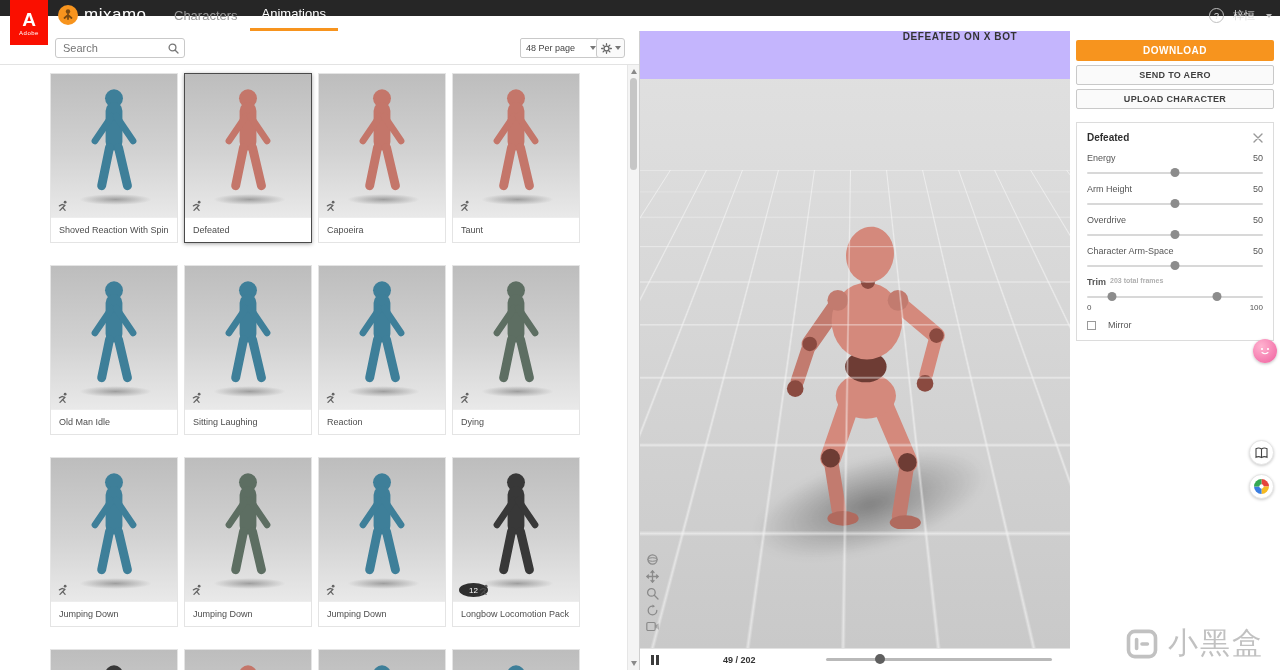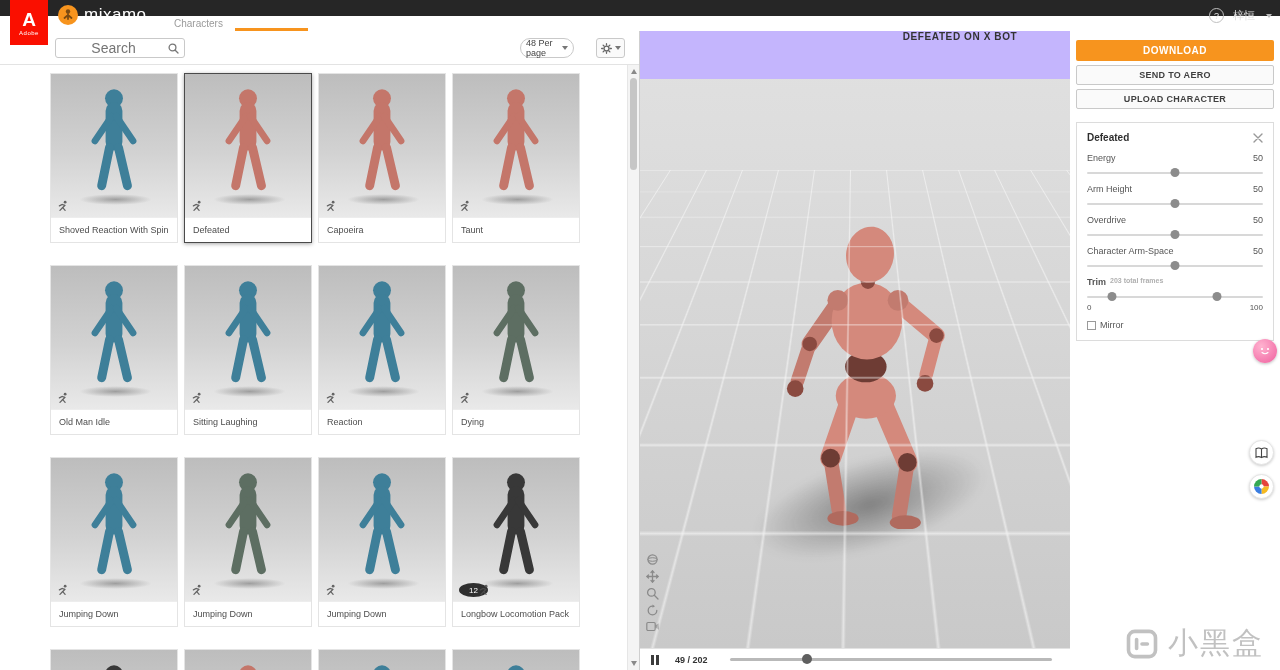--- a/index.html
+++ b/index.html
@@ -8,40 +8,40 @@
 
   
   .topbar { position:absolute; left:0; top:0; width:1280px; height:16px; background:#262626; z-index:50; }
   .adobe-logo { position:absolute; left:10px; top:0; width:38px; height:45px; background:#fa0f00;
     z-index:60; display:flex; flex-direction:column; align-items:center; justify-content:center; color:#fff; }
   .adobe-logo .a { font-size:19px; font-weight:bold; line-height:20px; }
   .adobe-logo .t { font-size:6px; letter-spacing:.5px; }
   .brand { position:absolute; left:58px; top:5px; display:flex; align-items:center; gap:6px; }
   .brand-text { color:#fff; font-size:17px; letter-spacing:.5px; }
   .tabs { position:absolute; left:162px; top:0; height:31px; display:flex; }
-  .tab { height:31px; line-height:31px; padding:8px 12px; font-size:10px; color:#9a9a9a; cursor:pointer; }
+  .tab { height:31px; line-height:31px; padding:0 12px; font-size:13px; color:#9a9a9a; cursor:pointer; }
   .tab.active { color:#fff; border-bottom:3px solid #f7941e; line-height:28px; }
   .help-btn { position:absolute; right:56px; top:8px; width:15px; height:15px; border:1px solid #bfbfbf;
     border-radius:50%; color:#e6e6e6; font-size:9px; display:flex; align-items:center; justify-content:center; }
   .user-menu { position:absolute; right:8px; top:0; height:31px; display:flex; align-items:center; gap:11px;
     color:#ddd; font-size:11px; }
   .caret { width:0; height:0; border-left:3.5px solid transparent; border-right:3.5px solid transparent;
     border-top:4px solid #bbb; }
 
   
   .left-panel { position:absolute; left:0; top:31px; width:640px; bottom:0; background:#fff;
     border-right:1px solid #cfcfcf; overflow:hidden; }
   .search-row { position:relative; height:34px; background:#fff; border-bottom:1px solid #e3e3e3; }
   .search-box { position:absolute; left:55px; top:7px; width:130px; height:20px; border:1px solid #c9c9c9;
     border-radius:3px; display:flex; align-items:center; }
-  .search-box input { flex:1; border:0; outline:none; font-size:14px; padding:0 4px 0 7px; color:#444;
-    font-family:"Liberation Sans",sans-serif; min-width:0; background:transparent;text-align:center; }
+  .search-box input { flex:1; border:0; outline:none; font-size:11px; padding:0 4px 0 7px; color:#444;
+    font-family:"Liberation Sans",sans-serif; min-width:0; background:transparent; }
   .icon-btn-svg { flex:0 0 auto; margin-right:5px; }
-  .perpage { position:absolute; left:520px; top:7px; width:54px; height:20px; border:1px solid #c9c9c9;
-    border-radius:10px; background:#fff; display:flex; align-items:center; justify-content:space-between;
+  .perpage { position:absolute; left:520px; top:7px; width:82px; height:20px; border:1px solid #c9c9c9;
+    border-radius:2px; background:#fff; display:flex; align-items:center; justify-content:space-between;
     padding:0 5px; font-size:9px; color:#444; }
   .gear-btn { position:absolute; left:596px; top:7px; width:29px; height:20px; border:1px solid #c9c9c9;
     border-radius:3px; background:#fafafa; display:flex; align-items:center; justify-content:center; gap:3px; }
 
   .cards { position:absolute; left:0; right:12px; top:34px; bottom:0; padding:8px 0 0 50px;
     display:grid; grid-template-columns:repeat(4,128px); gap:22px 6px; align-content:start; overflow:hidden; }
   .card { width:128px; height:170px; border:1px solid #e4e4e4; background:#fff; cursor:pointer; }
   .card.selected { border:1px solid #4a4a4a; box-shadow:0 1px 4px rgba(0,0,0,.35); }
   .thumb { height:143px; position:relative; background:linear-gradient(180deg,#bdbdbd 0%,#d2d2d2 55%,#e9e9e9 100%); overflow:hidden; }
   .thumb::after { content:""; position:absolute; left:22%; bottom:12px; width:58%; height:11px; border-radius:50%;
@@ -75,21 +75,21 @@
       repeating-linear-gradient(to right, rgba(255,255,255,.65) 0 1px, transparent 1px 36px),
       repeating-linear-gradient(to bottom, rgba(255,255,255,.65) 0 1px, transparent 1px 36px);
     transform:perspective(430px) rotateX(56deg); transform-origin:50% 0; }
   .char-shadow { position:absolute; left:105px; top:392px; width:250px; height:95px; transform:rotate(-16deg);
     background:radial-gradient(ellipse at center, rgba(35,35,35,.45), rgba(35,35,35,0) 68%); filter:blur(3px); }
   .character { position:absolute; left:95px; top:152px; width:270px; height:312px; }
   .vp-tools { position:absolute; left:6px; bottom:16px; display:flex; flex-direction:column; gap:4px; z-index:3; }
   .vp-tools svg { display:block; }
 
   .playbar { position:absolute; left:640px; bottom:0; width:430px; height:22px; background:#fff;
-    border-top:1px solid #e2e2e2; display:flex; align-items:center; z-index:6; }
+    border-top:1px solid #e2e2e2; display:flex; align-items:center; z-index:6;gap:48px; }
   .pause-icon { margin-left:11px; width:8px; height:10px; border-left:3px solid #3c3c3c; border-right:3px solid #3c3c3c; }
   .frame-label { margin-left:16px; font-size:9px; font-weight:bold; color:#333; white-space:nowrap; }
   .timeline { flex:1; margin:0 18px 0 22px; position:relative; height:3px; background:#b9b9b9; border-radius:2px; }
   .timeline-handle { position:absolute; top:-4px; width:10px; height:10px; border-radius:50%; background:#5f5f5f;
     transform:translateX(-50%); }
 
   
   .right-panel { position:absolute; left:1070px; top:31px; width:210px; bottom:0; background:#fff; z-index:10; }
   .btn { margin:0 6px; border-radius:2px; display:flex; align-items:center; justify-content:center; cursor:pointer; }
   .btn-download { margin-top:9px; height:21px; background:#f7941e; color:#fff; font-size:10px; font-weight:bold; letter-spacing:.5px; }
@@ -99,21 +99,21 @@
   .anim-head { display:flex; align-items:center; justify-content:space-between; }
   .anim-name { font-size:10px; font-weight:bold; color:#2e2e2e; }
   .close-x { width:10px; height:10px; color:#999; cursor:pointer; }
   .slider-row { margin-top:10px; }
   .slider-top { display:flex; justify-content:space-between; font-size:9px; color:#555; }
   .slider-note { font-size:7px; color:#b0b0b0; margin-left:4px; }
   .slider-track { position:relative; margin-top:9px; height:2px; background:#d8d8d8; border-radius:1px; }
   .slider-handle { position:absolute; top:-4px; width:9px; height:9px; border-radius:50%; background:#8c8c8c;
     transform:translateX(-50%); cursor:pointer; }
   .trim-minmax { display:flex; justify-content:space-between; font-size:8px; color:#555; margin-top:5px; }
-  .mirror-row { margin-top:8px; display:flex; align-items:center; gap:4px; }
+  .mirror-row { margin-top:8px; display:flex; align-items:center; gap:12px; }
   .checkbox { width:9px; height:9px; border:1px solid #9a9a9a; background:#fff; cursor:pointer; }
   .mirror-label { font-size:9px; color:#555; }
 
   .avatar-badge { position:absolute; left:1253px; top:339px; width:24px; height:24px; border-radius:50%;
     background:radial-gradient(circle at 35% 30%, #ffb3d0, #ef5f9e); z-index:15; box-shadow:0 1px 3px rgba(0,0,0,.25);
     display:flex; align-items:center; justify-content:center; cursor:pointer; }
   .edge-btns { position:absolute; left:1249px; top:440px; z-index:15; display:flex; flex-direction:column; gap:9px; }
   .edge-btn { width:25px; height:25px; border-radius:50%; background:#fff; border:1px solid #e4e4e4;
     box-shadow:0 1px 3px rgba(0,0,0,.2); display:flex; align-items:center; justify-content:center; cursor:pointer; }
 

